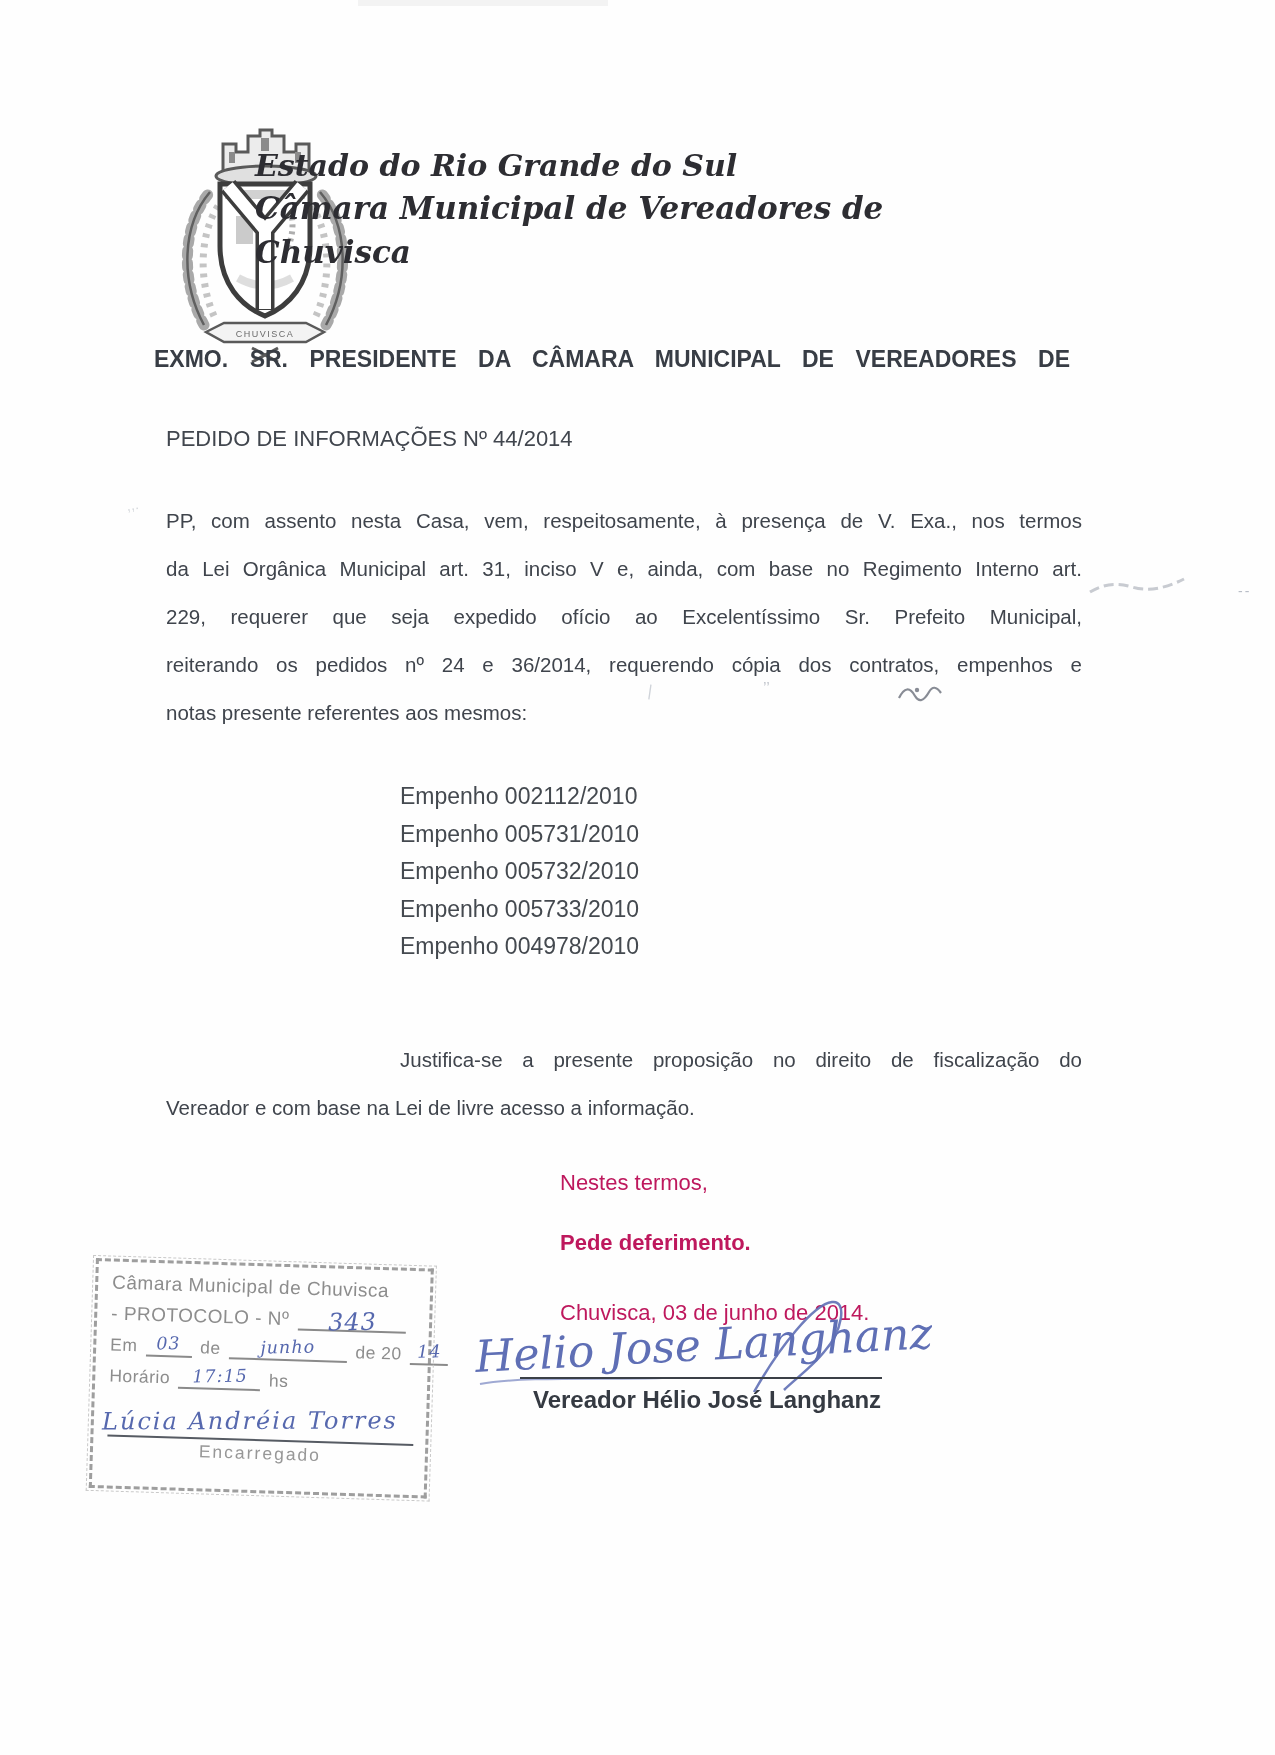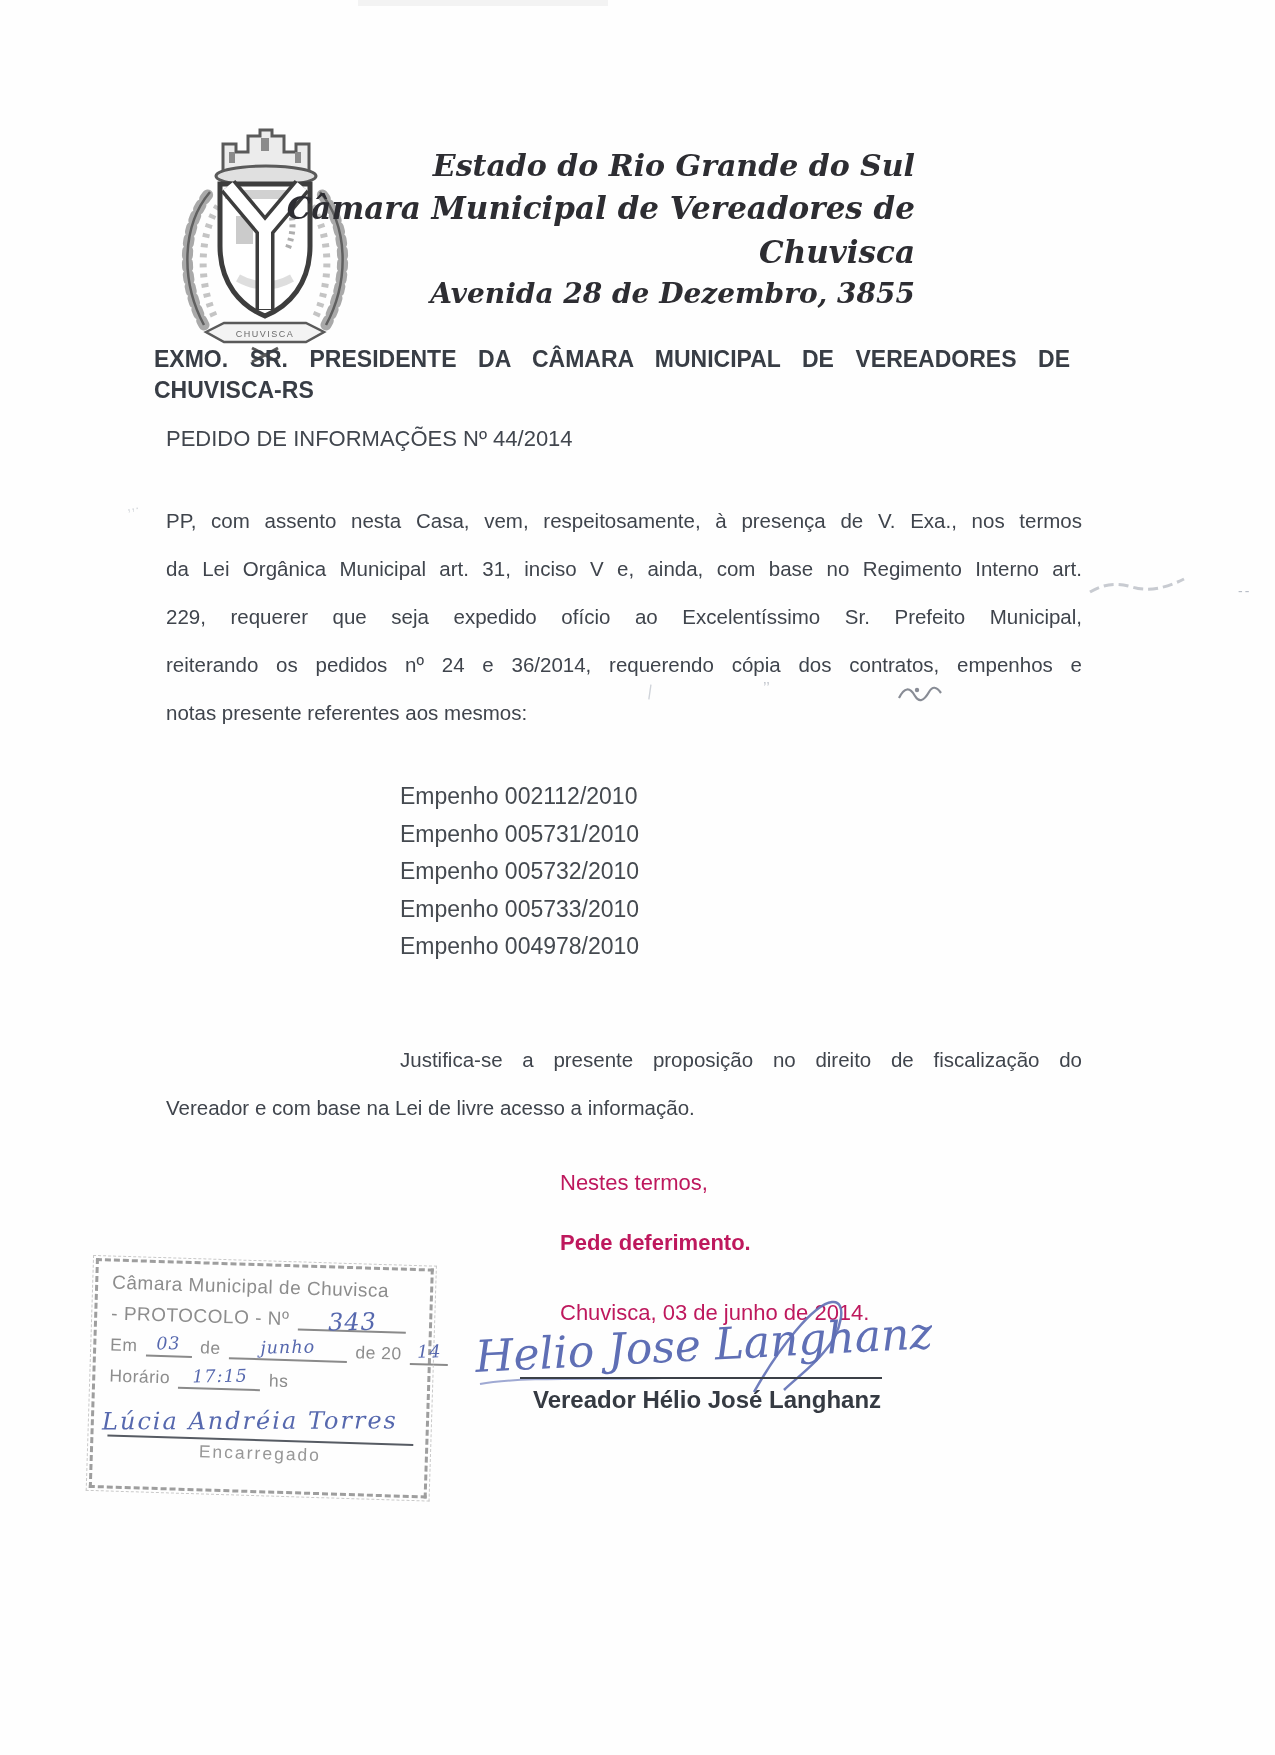--- a/index.html
+++ b/index.html
@@ -4,21 +4,21 @@
 <style>
   html,body { margin:0; padding:0; background:#e9e9e9; }
   .page {
     position:relative; width:1275px; height:1755px; margin:0 auto;
     background:#fefefe; overflow:hidden;
     font-family:"Liberation Sans", sans-serif; color:#3f444c;
   }
   
   .emblem { position:absolute; left:176px; top:110px; }
   .letterhead {
-    position:absolute; left:255px; top:146px; width:660px; text-align:right;
+    position:absolute; left:255px; top:146px; width:660px; text-align:left;
     font-family:"DejaVu Serif", serif; font-style:italic; font-weight:bold; color:#2d2d32;
   }
   .lh1 { font-size:30px; line-height:40px; }
   .lh2 { font-size:31px; line-height:44px; }
   .lh3 { font-size:28px; line-height:40px; }
   .lh4 { font-size:20px; line-height:28px; }
   
   .recipient {
     position:absolute; left:154px; top:344px; width:916px;
     font-weight:bold; font-size:23px; line-height:31px; color:#383d45;
@@ -101,26 +101,24 @@
 
     <path d="M30,222 L48,213 L130,213 L148,222 L130,232 L48,232 Z" fill="#f3f3f3" stroke="#5a5a5a" stroke-width="2.5"></path>
     <text x="89" y="227" text-anchor="middle" font-size="9" letter-spacing="1.5" fill="#6a6a6a" font-family="Liberation Sans, sans-serif">CHUVISCA</text>
 
     <path d="M76,238 L102,252 M102,238 L76,252" stroke="#5a5a5a" stroke-width="3"></path>
   </svg>
 
   <div class="letterhead">
     <div class="lh1">Estado do Rio Grande do Sul</div>
     <div class="lh2">Câmara Municipal de Vereadores de Chuvisca</div>
-    <div class="lh3">Avenida 28 de Dezembro, 3855</div>
   </div>
 
   <div class="recipient">
     <div class="jlast">EXMO. SR. PRESIDENTE DA CÂMARA MUNICIPAL DE VEREADORES DE</div>
-    <div>CHUVISCA-RS</div>
   </div>
 
   <div class="subject">PEDIDO DE INFORMAÇÕES Nº 44/2014</div>
 
   <div class="para p1">
     <div class="jline">PP, com assento nesta Casa, vem, respeitosamente, à presença de V. Exa., nos termos</div>
     <div class="jline">da Lei Orgânica Municipal art. 31, inciso V e, ainda, com base no Regimento Interno art.</div>
     <div class="jline">229, requerer que seja expedido ofício ao Excelentíssimo Sr. Prefeito Municipal,</div>
     <div class="jline">reiterando os pedidos nº 24 e 36/2014, requerendo cópia dos contratos, empenhos e</div>
     <div class="lline">notas presente referentes aos mesmos:</div>

